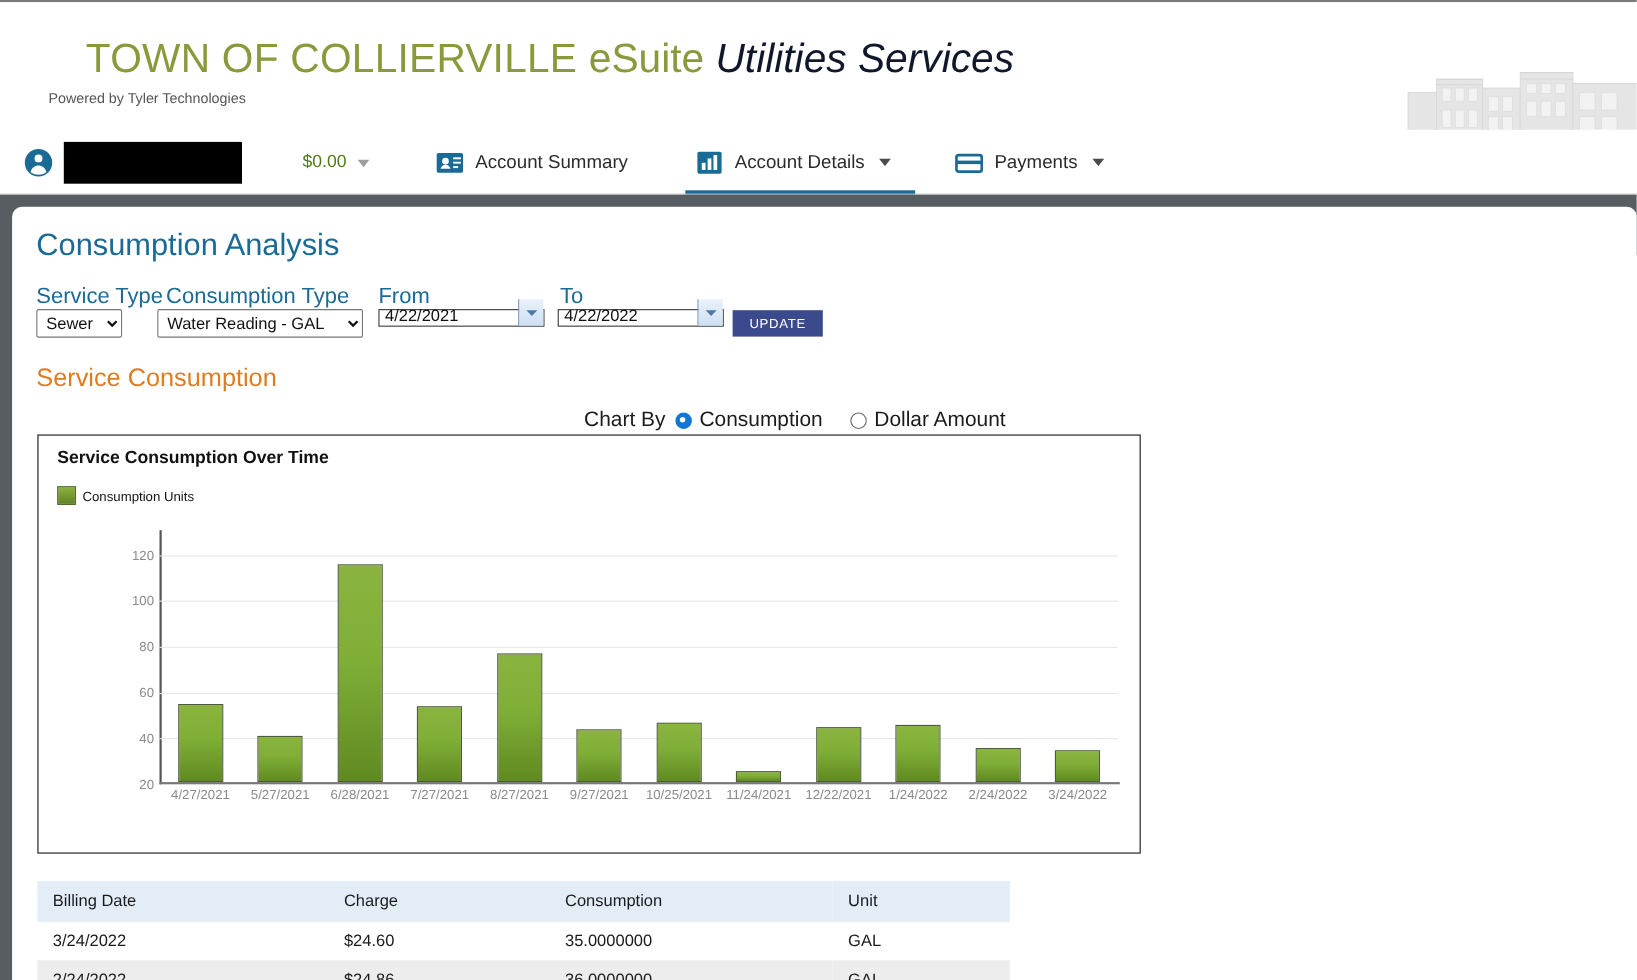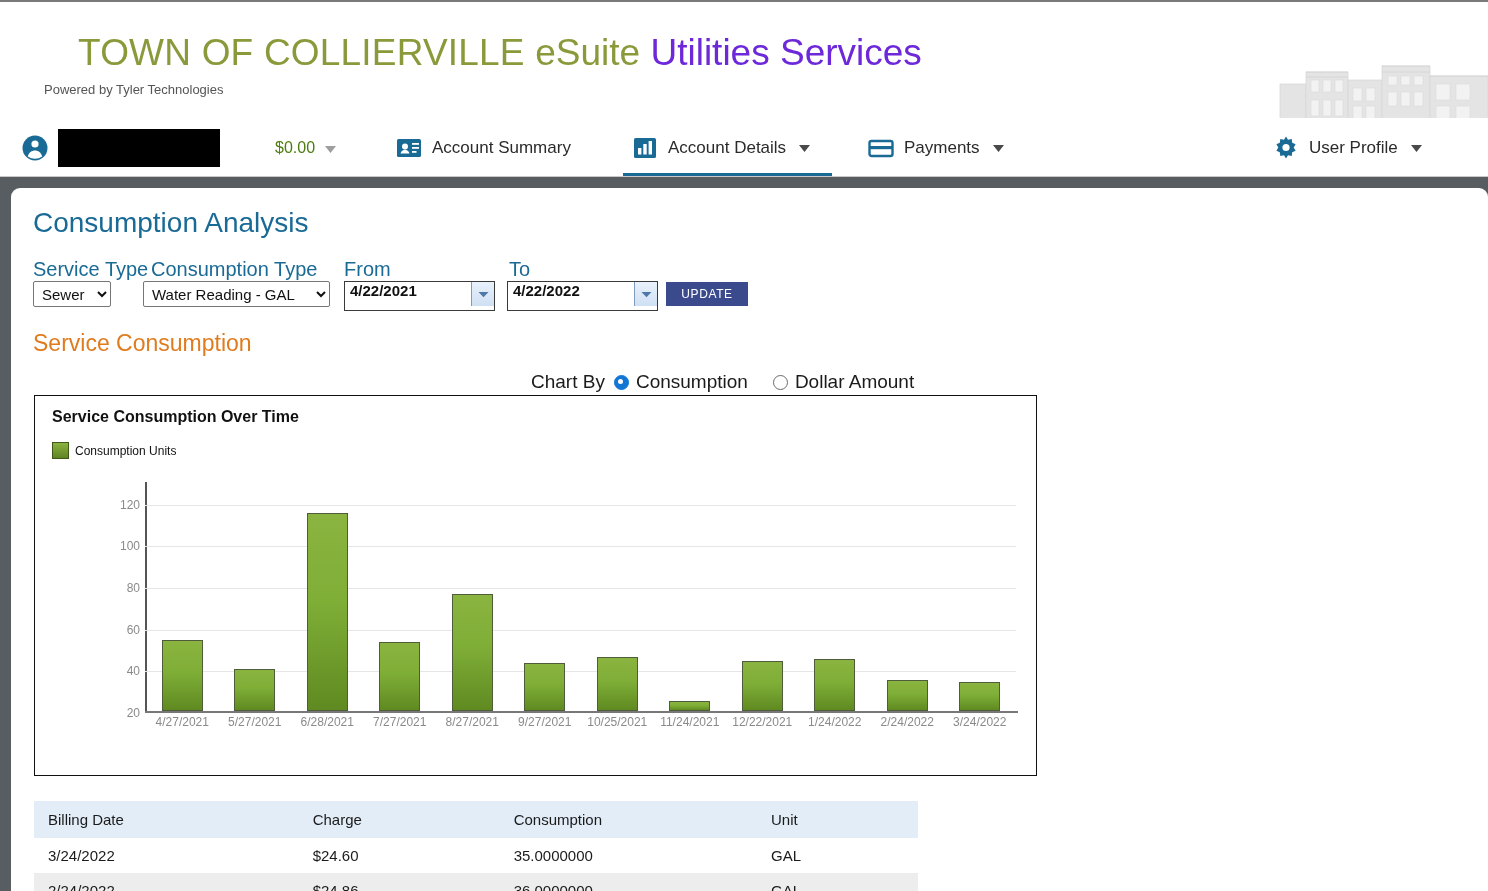--- a/index.html
+++ b/index.html
@@ -12,21 +12,21 @@
   .page{position:relative;width:1488px;height:891px;background:#fff;}
 
   
   .top-rule{position:absolute;left:0;top:0;width:1488px;height:2px;background:#7a7a7a;}
 
   
   .header{position:absolute;left:0;top:2px;width:1488px;height:116px;background:#fff;overflow:hidden;}
   .brand{position:absolute;left:42px;top:30px;white-space:nowrap;}
   .brand .t1{font-size:37px;color:#8a9a3b;letter-spacing:.2px;margin-left:36px;}
   .brand .t2{font-size:37px;color:#8a9a3b;}
-  .brand .t3{font-size:37px;color:#6d28d9;}
+  .brand .t3{font-size:37px;color:#0f172a;font-style:italic;}
   .powered{position:absolute;left:44px;top:80px;font-size:13px;color:#555;}
 
   
   .streetscape{position:absolute;right:0;top:52px;width:218px;height:66px;overflow:hidden;opacity:.55;}
   .streetscape svg{display:block;}
 
   
   .nav{position:absolute;left:0;top:119px;width:1488px;height:58px;background:#fff;}
   .nav-inner{position:relative;height:58px;}
   .nav-item{position:absolute;top:0;height:58px;display:flex;align-items:center;gap:10px;cursor:pointer;}
@@ -51,22 +51,22 @@
   .flabel{position:absolute;top:0;font-size:20px;color:#1a6a96;white-space:nowrap;}
   .fcontrols{position:relative;height:28px;margin-top:3px;}
 
   select.std{
     position:absolute;top:0;height:26px;
     font-family:"Liberation Sans",sans-serif;font-size:15px;color:#111;
     background:#fff;border:1px solid #767676;border-radius:2px;
     padding:1px 4px;box-sizing:border-box;
   }
   .datebox{
-    position:absolute;top:0;height:30px;box-sizing:border-box;
-    border:1px solid #3a3a3a;background:#fff;display:flex;align-items:flex-start;font-weight:bold;
+    position:absolute;top:0;height:16px;box-sizing:border-box;
+    border:1px solid #3a3a3a;background:#fff;display:flex;align-items:flex-end;
   }
   .datebox .dval{flex:1;font-size:15px;color:#111;padding-left:5px;white-space:nowrap;}
   .datebox .dbtn{
     width:22px;height:24px;background:linear-gradient(#e9f1fb,#cfe0f4);
     border-left:1px solid #7d9cc0;display:flex;align-items:center;justify-content:center;
   }
   .datebox .dbtn svg{display:block;}
   .updbtn{
     position:absolute;top:1px;height:24px;background:#3b4a8c;color:#fff;
     font-size:12px;letter-spacing:.6px;display:flex;align-items:center;justify-content:center;
@@ -225,34 +225,20 @@
         </span>
         <span class="lbl">Payments</span>
         <span class="caret">
           <svg width="11" height="7" viewBox="0 0 11 7">
               <path d="M0 0h11L5.5 7z" fill="#4a4a4a"></path>
             </svg>
         </span>
       </div>
 
 
-      <div class="nav-item" style="left:1273px;">
-        <span class="nav-icon">
-          <svg viewBox="0 0 26 26">
-              <path d="M13 1.5l2 3.2 3.7-.7.5 3.7 3.4 1.6-1.9 3.2 1.9 3.2-3.4 1.6-.5 3.7-3.7-.7-2 3.2-2-3.2-3.7.7-.5-3.7-3.4-1.6 1.9-3.2-1.9-3.2 3.4-1.6.5-3.7 3.7.7z" fill="#1a6a96"></path>
-              <circle cx="13" cy="12.5" r="3.6" fill="#fff"></circle>
-            </svg>
-        </span>
-        <span class="lbl">User Profile</span>
-        <span class="caret">
-          <svg width="11" height="7" viewBox="0 0 11 7">
-              <path d="M0 0h11L5.5 7z" fill="#4a4a4a"></path>
-            </svg>
-        </span>
-      </div>
 
       <div class="nav-active-underline"></div>
     </div>
   </div>
   <div class="nav-bottom-rule"></div>
 
   <div class="backdrop"></div>
 
   <div class="card">
 

